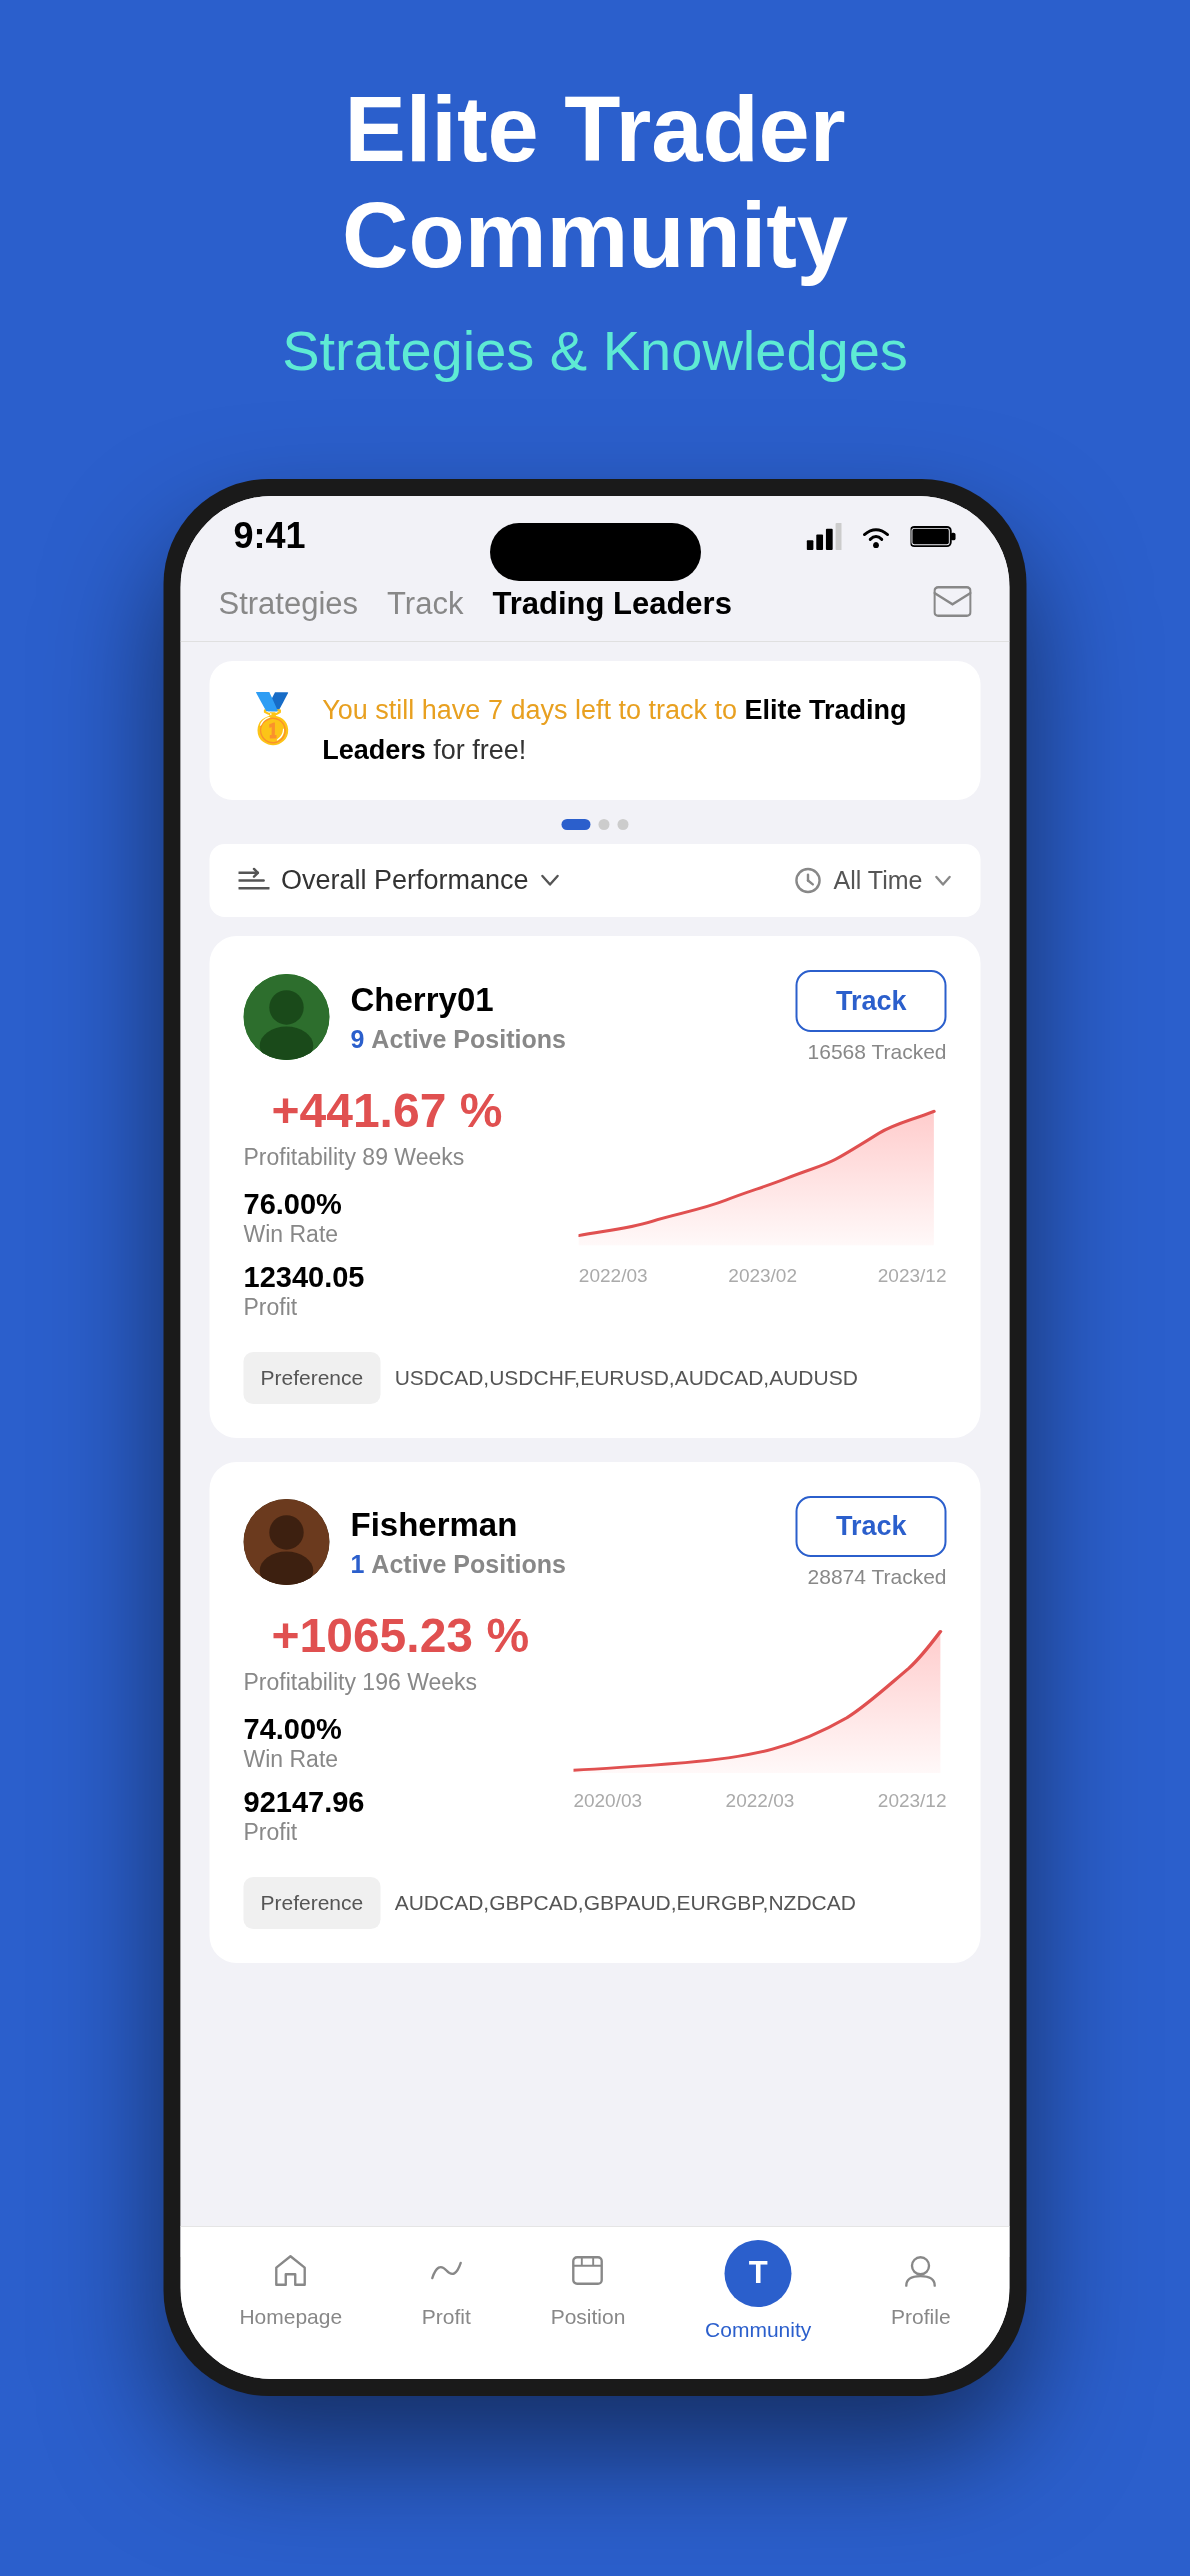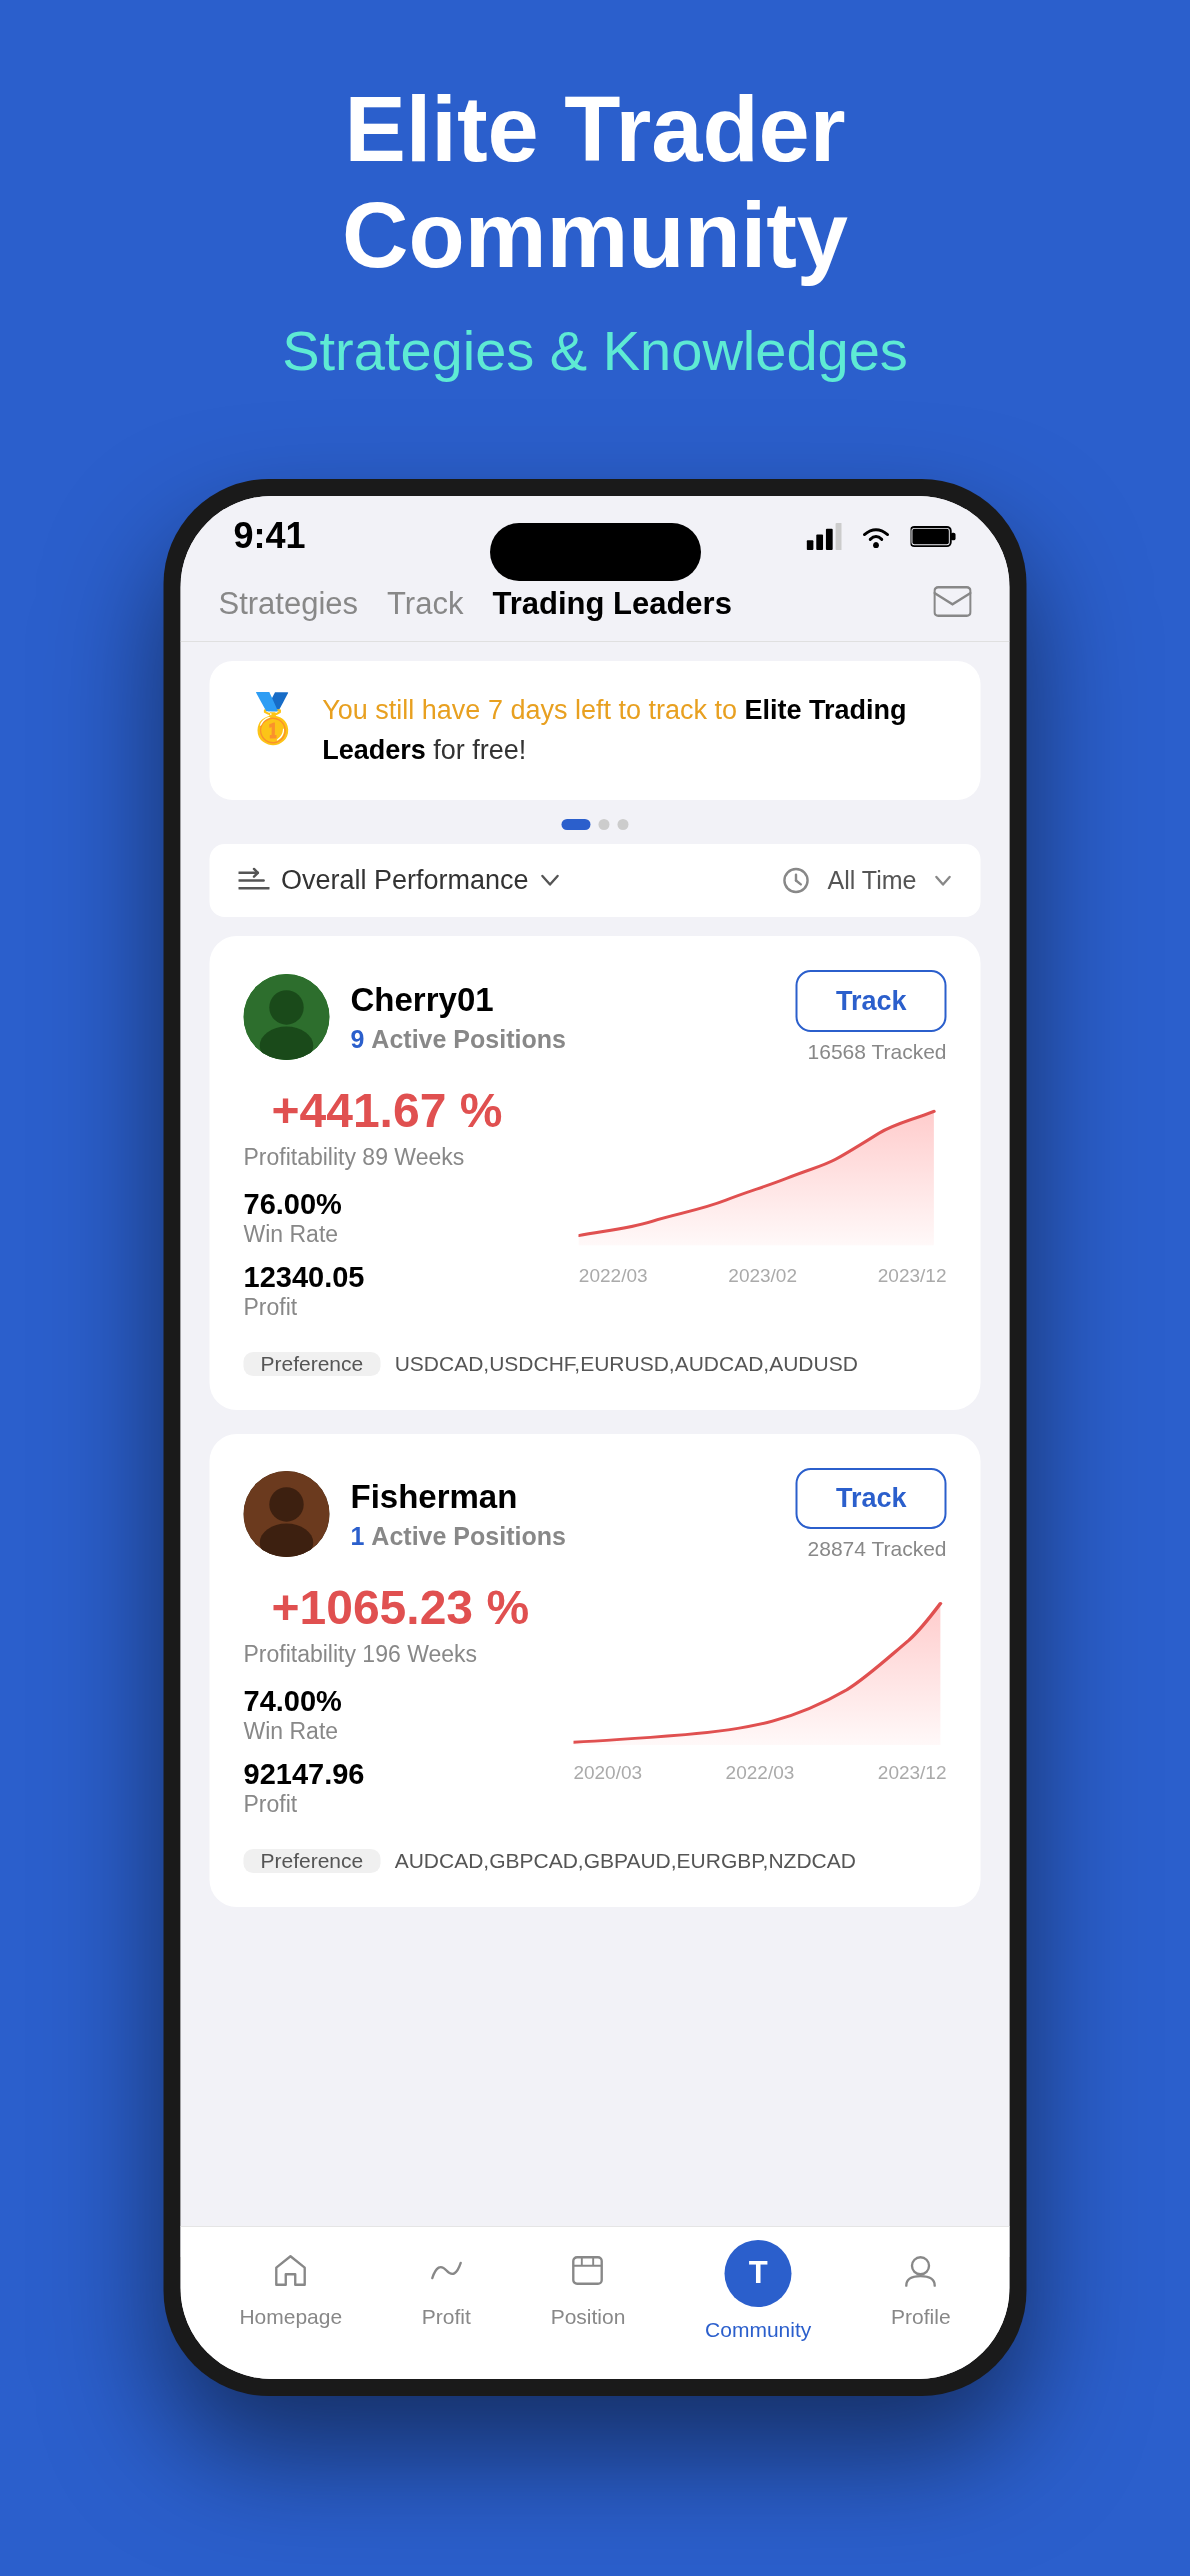--- a/index.html
+++ b/index.html
@@ -182,21 +182,21 @@
     .filter-left {
       display: flex;
       align-items: center;
       gap: 11.5px;
       font-size: 27px;
       color: #333;
     }
     .filter-right {
       display: flex;
       align-items: center;
-      gap: 18px;
+      gap: 12px;
       font-size: 25px;
       color: #555;
     }
 
     
     .trader-card {
       background: #fff;
       border-radius: 27px;
       padding: 34px;
       margin-bottom: 24px;
@@ -310,21 +310,21 @@
     .preference-row {
       display: flex;
       align-items: center;
       gap: 14.4px;
       margin-top: 17px;
       flex-wrap: wrap;
     }
     .pref-badge {
       background: #f0f0f0;
       border-radius: 9.6px;
-      padding: 0 17px;
+      padding: 14px 17px;
       font-size: 21px;
       color: #555;
       font-weight: 500;
     }
     .pref-pairs {
       font-size: 21px;
       color: #555;
       flex: 1;
     }
 

